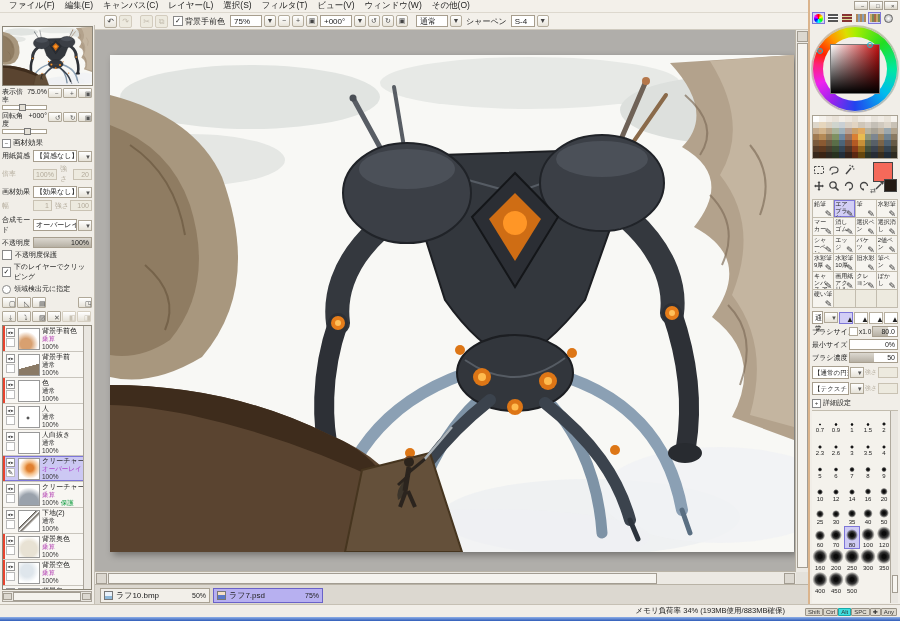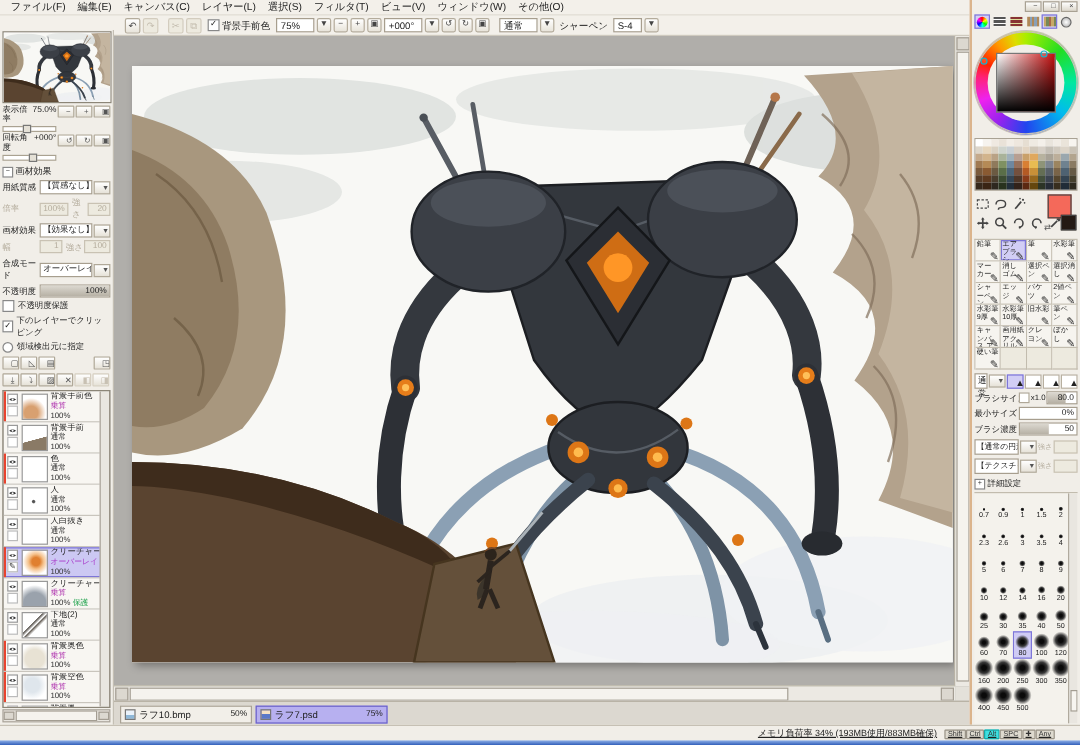--- a/index.html
+++ b/index.html
@@ -163,21 +163,21 @@
   .sizeswrap{flex:1;margin-top:2px;position:relative;border-top:1px solid #c2bcae;background:#f4f2ec;overflow:hidden;}
   .sizesgrid{display:grid;grid-template-columns:repeat(5,1fr);position:absolute;left:0;top:0;right:7px;}
   .szscroll{position:absolute;right:0;top:0;bottom:0;width:7px;background:#e9e6e0;border-left:1px solid #b0aa9e;}
   .szthumb{position:absolute;left:1px;bottom:10px;width:4px;height:16px;background:#f7f5f0;border:1px solid #a39d92;}
   .szcell{display:flex;flex-direction:column;align-items:center;justify-content:flex-end;height:23px;font-size:6px;padding-bottom:1px;box-sizing:border-box;}
   .szcell.sel{background:#cfcbf4;box-shadow:inset 0 0 0 1px #7d76d8;}
   .dot{border-radius:50%;background:radial-gradient(circle,#0a0a0a 18%,#3a3a3a 42%,rgba(0,0,0,0) 70%);margin-bottom:1px;}
   
   #statusbar{position:absolute;left:0;top:604px;width:900px;height:13px;background:#f1eee8;
              border-top:1px solid #c6c0b4;display:flex;align-items:center;justify-content:flex-end;
-             gap:2px;padding-right:21px;box-sizing:border-box;font-size:8px;text-decoration:underline;}
+             gap:16px;padding-right:3px;box-sizing:border-box;font-size:8px;}
   .memtext{font-size:7.5px;margin-right:4px;}
   .kbadge{border:1px solid #9a9488;background:#dedacf;font-size:6px;line-height:8px;padding:0 2px;border-radius:1px;color:#333;}
   .kbadge.active{background:#3ee0e0;border-color:#18a8a8;}
   #taskstrip{position:absolute;left:0;top:617px;width:900px;height:4px;
              background:linear-gradient(#8fb0e8,#2f5cb8);}
 </style>
 </head>
 <body>
 
 <svg width="0" height="0" style="position:absolute">

